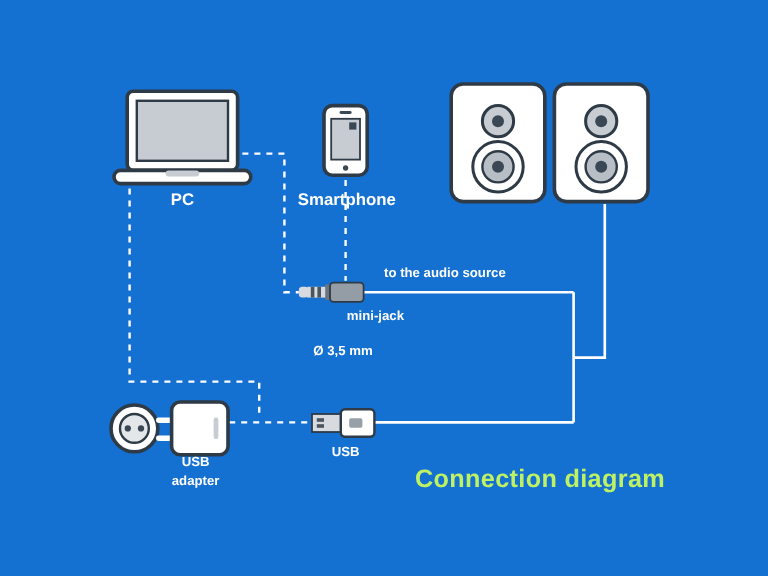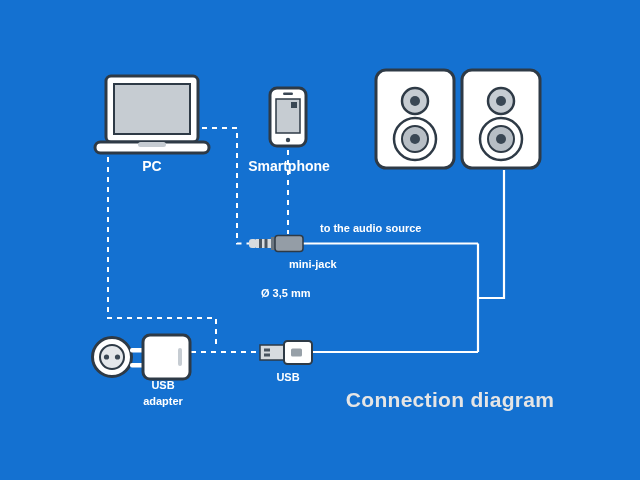--- a/index.html
+++ b/index.html
@@ -15,21 +15,21 @@
     position:absolute;
     color:#ffffff;
     font-weight:bold;
     font-size:11px;
     white-space:nowrap;
     line-height:1.15;
   }
   .label.centered{transform:translateX(-50%);}
   .title{
     position:absolute;
-    color:#e5e5e5;
+    color:#bef264;
     font-weight:bold;
     font-size:21px;
     white-space:nowrap;
     transform:translateX(-50%);
     letter-spacing:0.3px;
   }
 </style>
 </head>
 <body>
 

